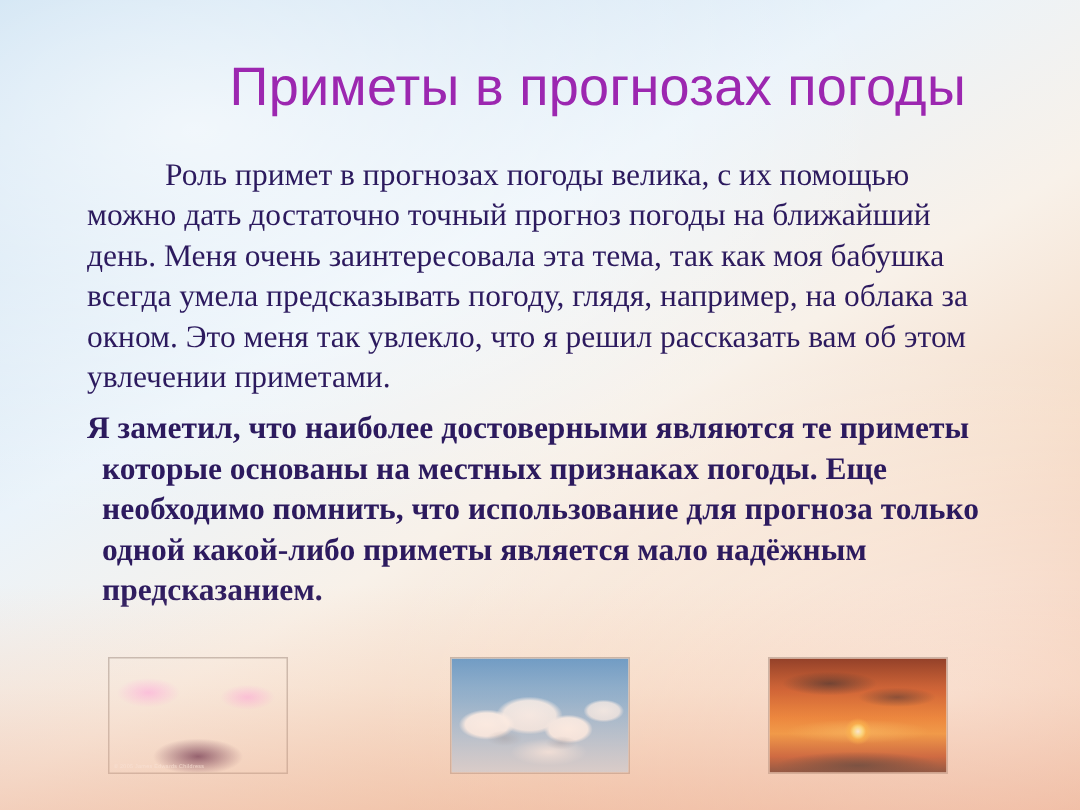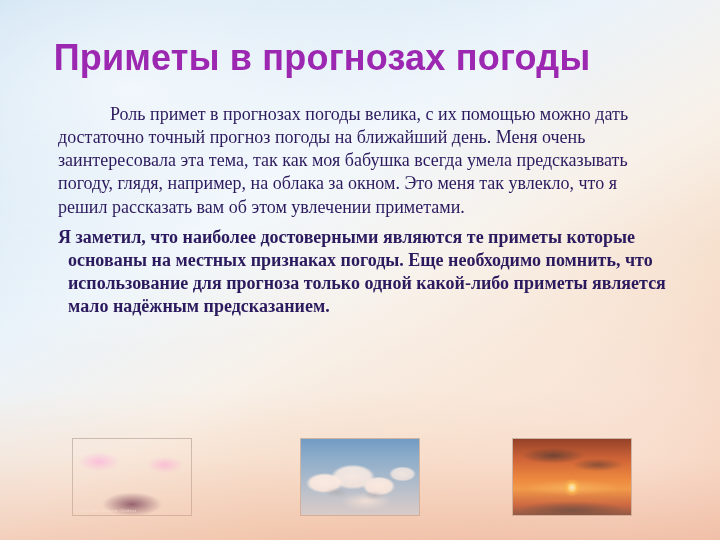--- a/index.html
+++ b/index.html
@@ -29,38 +29,38 @@
     height: 150px;
     background: linear-gradient(180deg, rgba(255,255,255,0) 0%, rgba(247,206,180,0.28) 45%, rgba(238,176,146,0.50) 100%);
     pointer-events: none;
   }
 
   .title {
     position: absolute;
     left: 0;
     top: 38px;
     width: 644px;
-    text-align: center;
+    text-align: right;
     font-family: "Liberation Sans", sans-serif;
     font-size: 36px;
-    font-weight: bold;
+    font-weight: normal;
     color: #9c27b0;
     letter-spacing: 0.2px;
     line-height: 1.1;
   }
 
   .body-block {
     position: absolute;
     left: 58px;
     top: 103px;
     width: 612px;
   }
   .para {
     color: #2c1a5e;
-    font-size: 18px;
+    font-size: 21px;
     line-height: 1.285;
     text-align: left;
     margin: 0;
   }
   .para.first {
     text-indent: 52px;
   }
   .para.second {
     margin-top: 7px;
     padding-left: 10px;

